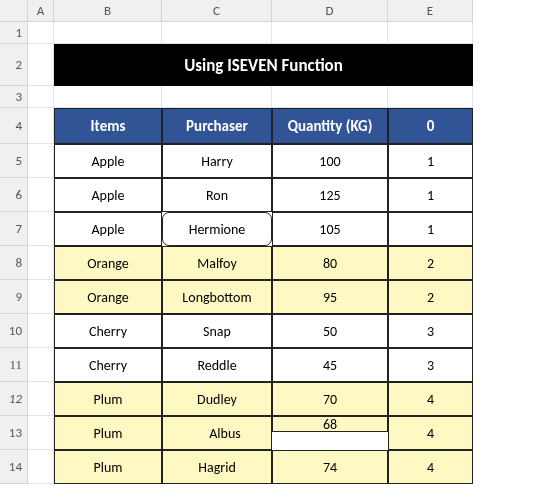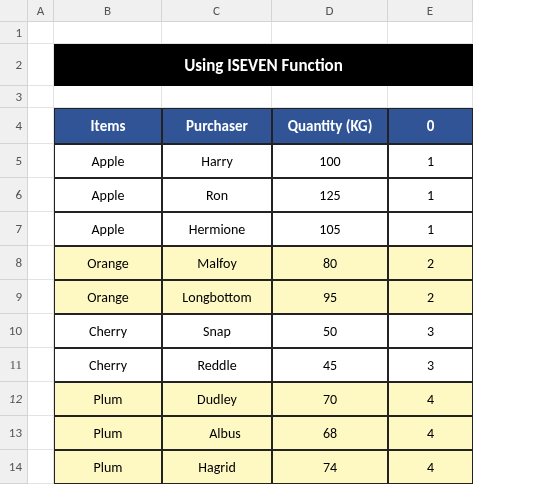--- a/index.html
+++ b/index.html
@@ -98,21 +98,21 @@
     <div class="cell tcell" style="height: 34px;">1</div>
     <div class="rowhdr" style="height: 34px;">6</div>
     <div class="cell" style="height: 34px;"></div>
     <div class="cell tcell" style="height: 34px;">Apple</div>
     <div class="cell tcell" style="height: 34px;">Ron</div>
     <div class="cell tcell" style="height: 34px;">125</div>
     <div class="cell tcell" style="height: 34px;">1</div>
     <div class="rowhdr" style="height: 34px;">7</div>
     <div class="cell" style="height: 34px;"></div>
     <div class="cell tcell" style="height: 34px;">Apple</div>
-    <div class="cell tcell" style="height: 34px;">Hermione</div>
+    <div class="cell tcell" style="height: 34px; border-radius: 7px;">Hermione</div>
     <div class="cell tcell" style="height: 34px;">105</div>
     <div class="cell tcell" style="height: 34px;">1</div>
     <div class="rowhdr" style="height: 34px;">8</div>
     <div class="cell" style="height: 34px;"></div>
     <div class="cell tcell alt" style="height: 34px;">Orange</div>
     <div class="cell tcell alt" style="height: 34px;">Malfoy</div>
     <div class="cell tcell alt" style="height: 34px;">80</div>
     <div class="cell tcell alt" style="height: 34px;">2</div>
     <div class="rowhdr" style="height: 34px;">9</div>
     <div class="cell" style="height: 34px;"></div>
@@ -135,21 +135,21 @@
     <div class="rowhdr" style="height: 34px; font-style: italic;">12</div>
     <div class="cell" style="height: 34px;"></div>
     <div class="cell tcell alt" style="height: 34px;">Plum</div>
     <div class="cell tcell alt" style="height: 34px;">Dudley</div>
     <div class="cell tcell alt" style="height: 34px;">70</div>
     <div class="cell tcell alt" style="height: 34px;">4</div>
     <div class="rowhdr" style="height: 34px;">13</div>
     <div class="cell" style="height: 34px;"></div>
     <div class="cell tcell alt" style="height: 34px;">Plum</div>
     <div class="cell tcell alt" style="height: 34px; padding-left: 16px;">Albus</div>
-    <div class="cell tcell alt" style="height: 34px;">68</div>
+    <div class="cell tcell alt" style="height: 16px;">68</div>
     <div class="cell tcell alt" style="height: 34px;">4</div>
     <div class="rowhdr" style="height: 34px;">14</div>
     <div class="cell" style="height: 34px;"></div>
     <div class="cell tcell alt" style="height: 34px;">Plum</div>
     <div class="cell tcell alt" style="height: 34px;">Hagrid</div>
     <div class="cell tcell alt" style="height: 34px;">74</div>
     <div class="cell tcell alt" style="height: 34px;">4</div>
   </div>
 
 </body></html>

